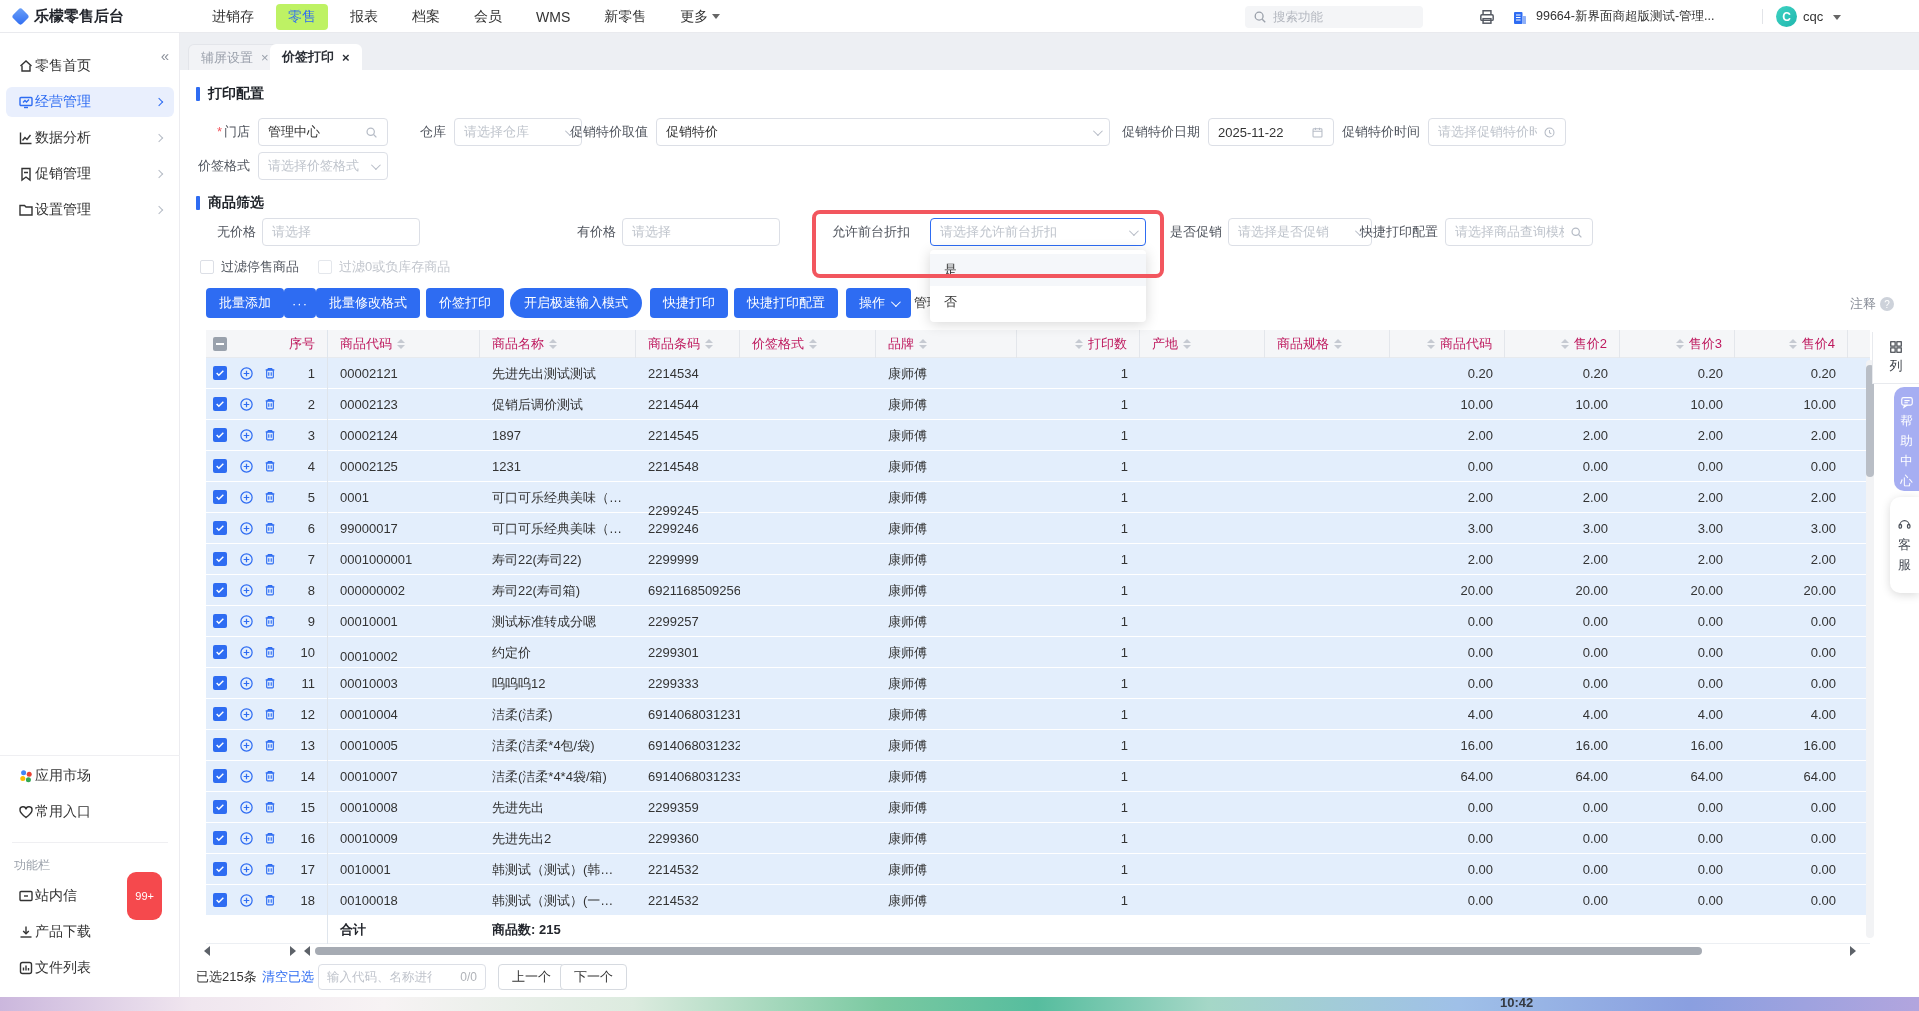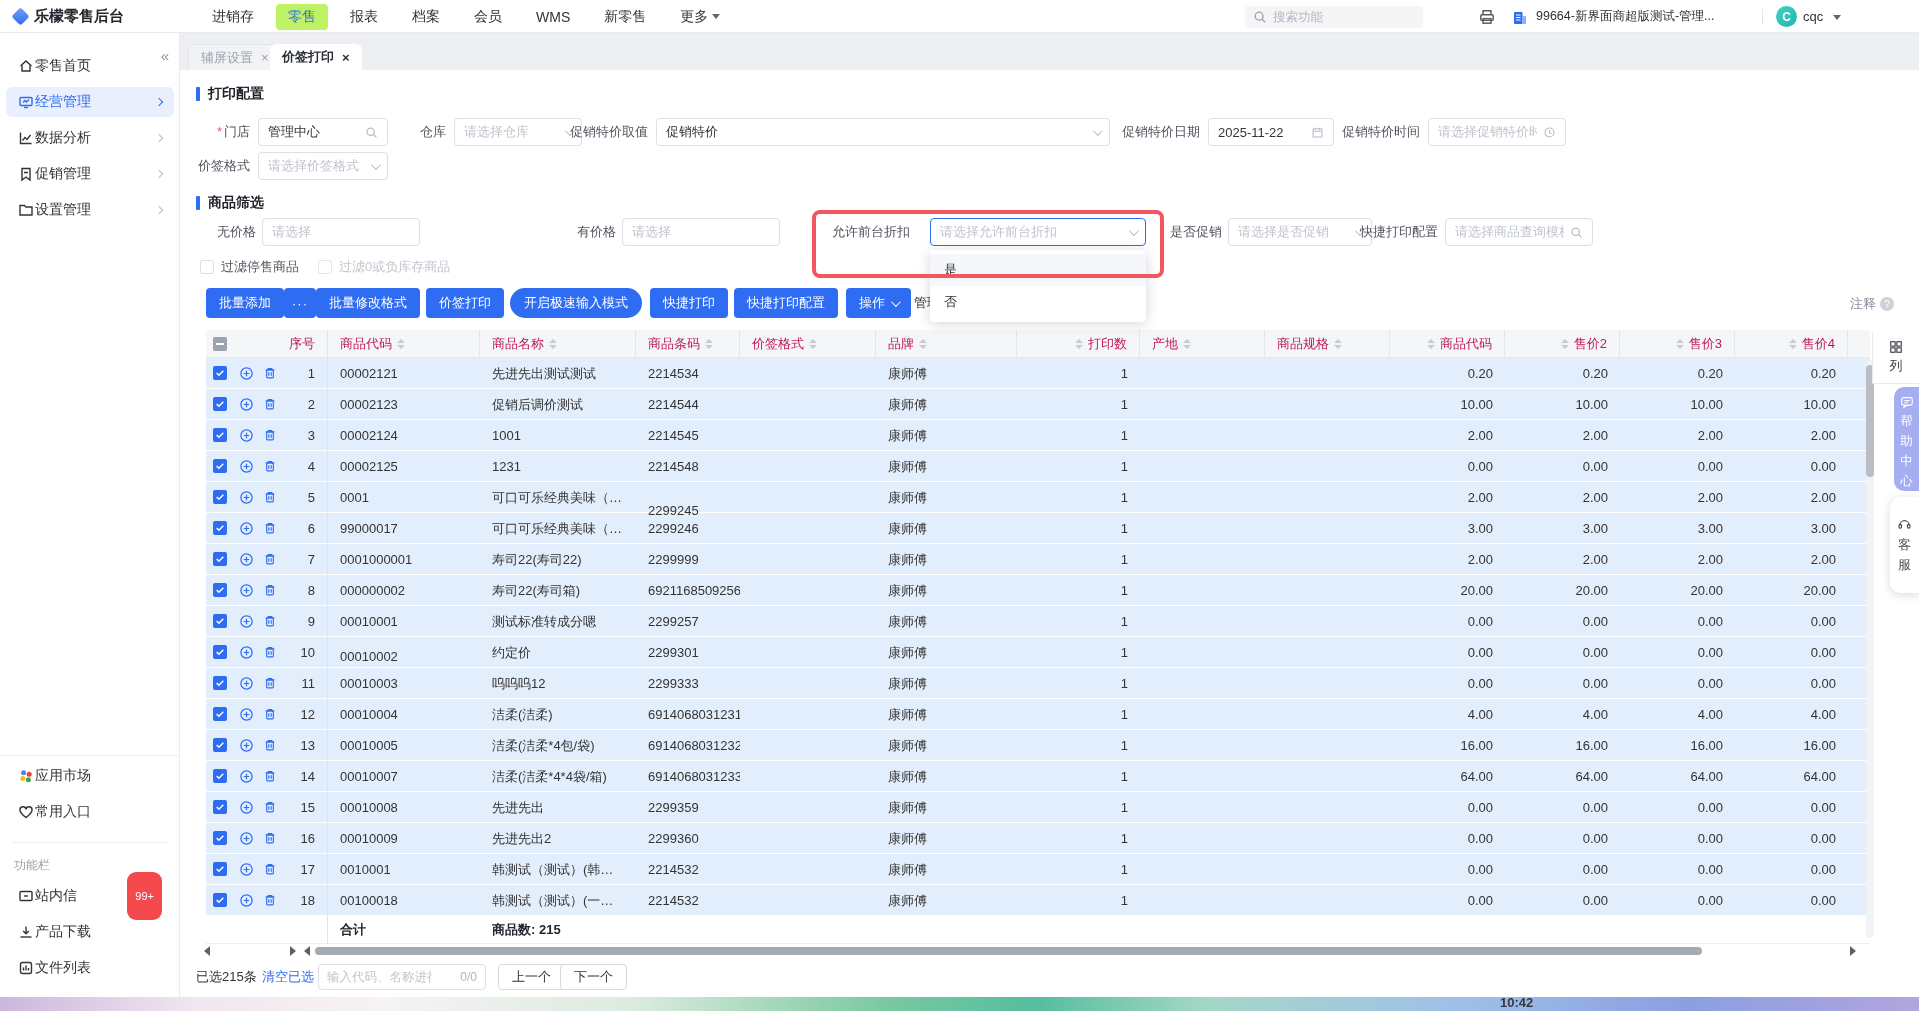--- a/index.html
+++ b/index.html
@@ -642,21 +642,21 @@
         <div class="td cell-center" style="width: 24px; flex: 0 0 auto;">
           <svg width="14" height="14" viewBox="0 0 16 16" fill="none" stroke="#2e6cf2" stroke-width="1.3">
             <path d="M3 4.5h10"></path>
             <path d="M6 4.5V3h4v1.5"></path>
             <rect x="4.2" y="4.5" width="7.6" height="9" rx="1"></rect>
             <path d="M6.6 7v4M9.4 7v4"></path>
           </svg>
         </div>
         <div class="td alr fixed-sep" style="width: 46px; flex: 0 0 auto; line-height: 31px; height: 31px; text-align: right;">3</div>
         <div class="td" style="width: 152px; flex: 0 0 auto; line-height: 31px; height: 31px;">00002124</div>
-        <div class="td" style="width: 156px; flex: 0 0 auto; line-height: 31px; height: 31px;">1001</div>
+        <div class="td" style="width: 156px; flex: 0 0 auto; line-height: 31px; height: 31px;">1897</div>
         <div class="td" style="width: 104px; flex: 0 0 auto; line-height: 31px; height: 31px;">2214545</div>
         <div class="td" style="width: 136px; flex: 0 0 auto; line-height: 31px; height: 31px;"></div>
         <div class="td" style="width: 141px; flex: 0 0 auto; line-height: 31px; height: 31px;">康师傅</div>
         <div class="td alr" style="width: 123px; flex: 0 0 auto; line-height: 31px; height: 31px; text-align: right;">1</div>
         <div class="td" style="width: 125px; flex: 0 0 auto; line-height: 31px; height: 31px;"></div>
         <div class="td" style="width: 125px; flex: 0 0 auto; line-height: 31px; height: 31px;"></div>
         <div class="td alr" style="width: 115px; flex: 0 0 auto; line-height: 31px; height: 31px; text-align: right;">2.00</div>
         <div class="td alr" style="width: 115px; flex: 0 0 auto; line-height: 31px; height: 31px; text-align: right;">2.00</div>
         <div class="td alr" style="width: 115px; flex: 0 0 auto; line-height: 31px; height: 31px; text-align: right;">2.00</div>
         <div class="td alr" style="width: 113px; flex: 0 0 auto; line-height: 31px; height: 31px; text-align: right;">2.00</div>

